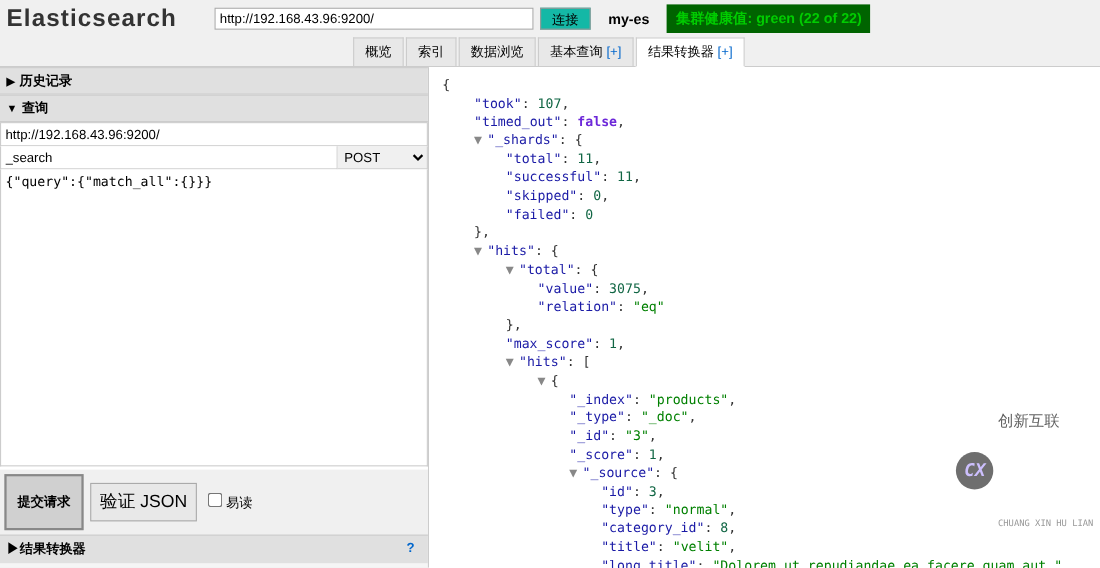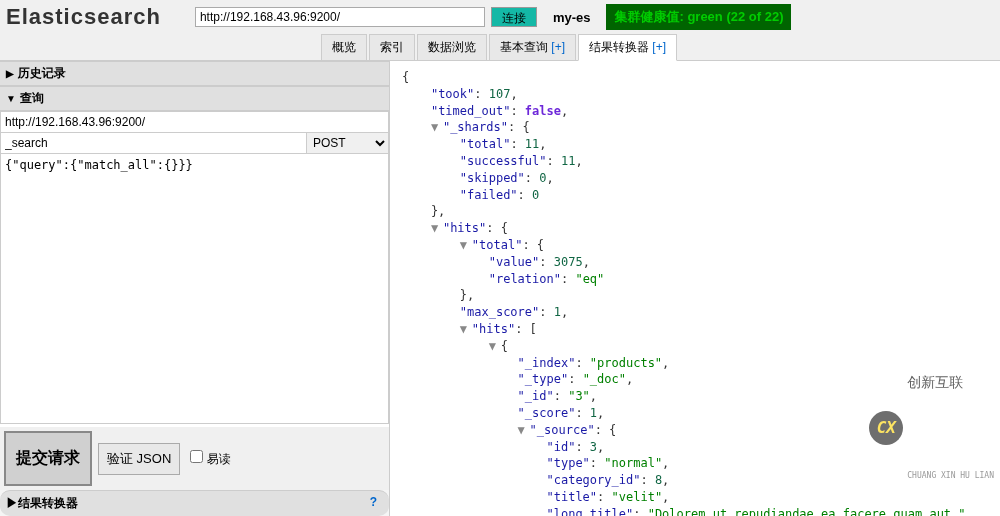--- a/index.html
+++ b/index.html
@@ -23,35 +23,35 @@
     .section-header .arrow { display: inline-block; margin-right: 4px; font-size: 10px; }
     
     .query-body { padding: 0; background: #fff; }
     .query-url { width: 100%; padding: 3px 4px; border: 1px solid #ccc; font-size: 12px; }
     .endpoint-row { display: flex; }
     .endpoint-input { flex: 1; padding: 3px 4px; border: 1px solid #ccc; border-top: none; font-size: 12px; }
     .method-select { width: 82px; padding: 2px; border: 1px solid #ccc; border-top: none; border-left: none; background: #f0f0f0; font-size: 12px; }
     .query-text { width: 100%; height: 270px; padding: 4px; border: 1px solid #ccc; border-top: none; font-family: monospace; font-size: 12px; resize: none; }
     
     .buttons-row { padding: 4px; background: #f0f0f0; display: flex; align-items: center; gap: 6px; }
-    .submit-btn { padding: 15px 10px; background: #d0d0d0; border: 2px solid #888; cursor: pointer; font-size: 16px; font-weight: bold; }
-    .validate-btn { padding: 6px 8px; background: #e8e8e8; border: 1px solid #aaa; cursor: pointer; font-size: 13px; }
+    .submit-btn { padding: 15px 10px; background: #d0d0d0; border: 2px solid #888; cursor: pointer; font-size: 12px; font-weight: bold; }
+    .validate-btn { padding: 6px 8px; background: #e8e8e8; border: 1px solid #aaa; cursor: pointer; font-size: 16px; }
     .easy-read { margin-left: 4px; font-size: 12px; }
     .help-icon { float: right; margin-left: auto; color: #0066cc; font-weight: bold; cursor: pointer; padding-right: 6px; }
-    .result-transformer { padding: 4px 6px; background: #e0e0e0; border-top: 1px solid #ccc; font-size: 12px; font-weight: bold; display: flex; justify-content: space-between; border-radius: 10px; }
+    .result-transformer { padding: 4px 6px; background: #e0e0e0; border-top: 1px solid #ccc; font-size: 12px; font-weight: bold; display: flex; justify-content: space-between; }
     
     .right-panel { flex: 1; background: #fff; padding: 8px 12px; overflow-y: auto; font-family: monospace; font-size: 12px; line-height: 1.4; white-space: pre; color: #333; position: relative; }
     .key { color: #1a1aa6; }
     .num { color: #116644; }
     .str { color: #008000; }
     .bool { color: #6d28d9; font-weight: bold; }
     .toggle { color: #888; cursor: pointer; display: inline-block; width: 12px; }
     
     .watermark { position: absolute; right: 6px; bottom: 6px; display: flex; align-items: center; gap: 4px; opacity: 0.85; }
-    .watermark-logo { width: 34px; height: 34px; border-radius: 50%; background: #555; color: #fde047; display: flex; align-items: center; justify-content: center; font-weight: bold; font-style: italic; font-size: 16px; }
+    .watermark-logo { width: 34px; height: 34px; border-radius: 50%; background: #555; color: #c4b5fd; display: flex; align-items: center; justify-content: center; font-weight: bold; font-style: italic; font-size: 16px; }
     .watermark-text { font-family: Liberation Sans, sans-serif; font-size: 14px; color: #444; line-height: 1; }
     .watermark-sub { font-size: 8px; color: #888; margin-top: 48px; }
   </style>
 </head>
 <body>
 
 <div class="header">
   <span class="logo">Elasticsearch</span>
   <input class="url-input" value="http://192.168.43.96:9200/" style="">
   <button class="connect-btn">连接</button>

